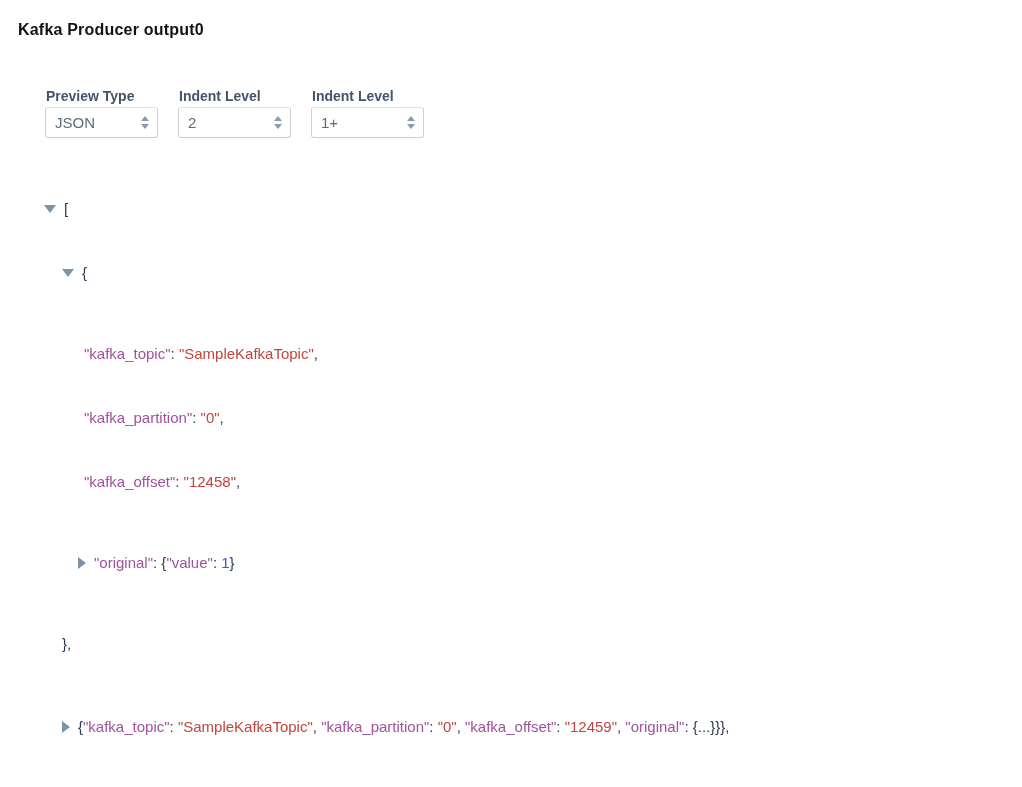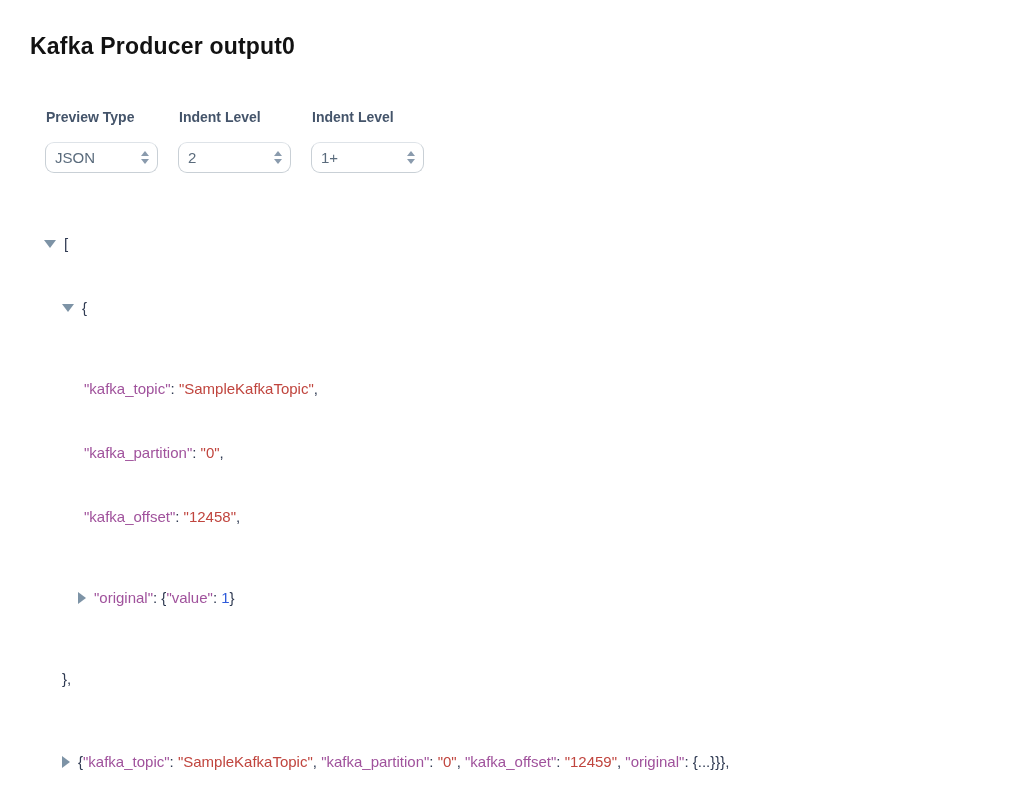--- a/index.html
+++ b/index.html
@@ -7,31 +7,31 @@
     --c-triangle:#7D93A6; --c-label:#44546A; --c-select_text:#5A6B7C;
     --c-select_border:#C9D0D6; --c-title:#121212;
   }
   *{box-sizing:border-box;}
   html,body{margin:0;padding:0;}
   body{
     width:1022px;height:787px;background:#ffffff;overflow:hidden;
     font-family:"Liberation Sans", sans-serif;
   }
   h1.page-title{
-    margin:12px;padding:21px 0 0 18px;
-    font-size:23px;font-weight:bold;color:var(--c-title);letter-spacing:.2px;
+    margin:0;padding:21px 0 0 18px;
+    font-size:16px;font-weight:bold;color:var(--c-title);letter-spacing:.2px;
   }
   .controls{display:flex;gap:20px;margin:49px 0 0 45px;}
   .control-label{
-    font-size:14px;font-weight:bold;color:var(--c-label);margin:0 0 17px 1px;
+    font-size:14px;font-weight:bold;color:var(--c-label);margin:0 0 3px 1px;
   }
   .select{
     display:flex;width:113px;height:31px;align-items:center;justify-content:space-between;
     padding:0 8px 0 9px;background:#fff;border:1px solid var(--c-select_border);
-    border-top-color:#DEE3E8;border-radius:9px;cursor:default;
+    border-top-color:#DEE3E8;border-radius:3px;cursor:default;
   }
   .select-value{font-size:15px;color:var(--c-select_text);}
   .spinner{display:flex;flex-direction:column;align-items:center;gap:3px;}
   .sp-up{width:0;height:0;border-left:4px solid transparent;border-right:4px solid transparent;border-bottom:5px solid #8A9BAD;}
   .sp-down{width:0;height:0;border-left:4px solid transparent;border-right:4px solid transparent;border-top:5px solid #8A9BAD;}
   .tree{
     margin-top:22px;height:589px;overflow:hidden;
     font-size:15px;white-space:pre;
   }
   .line{height:30px;line-height:30px;}

